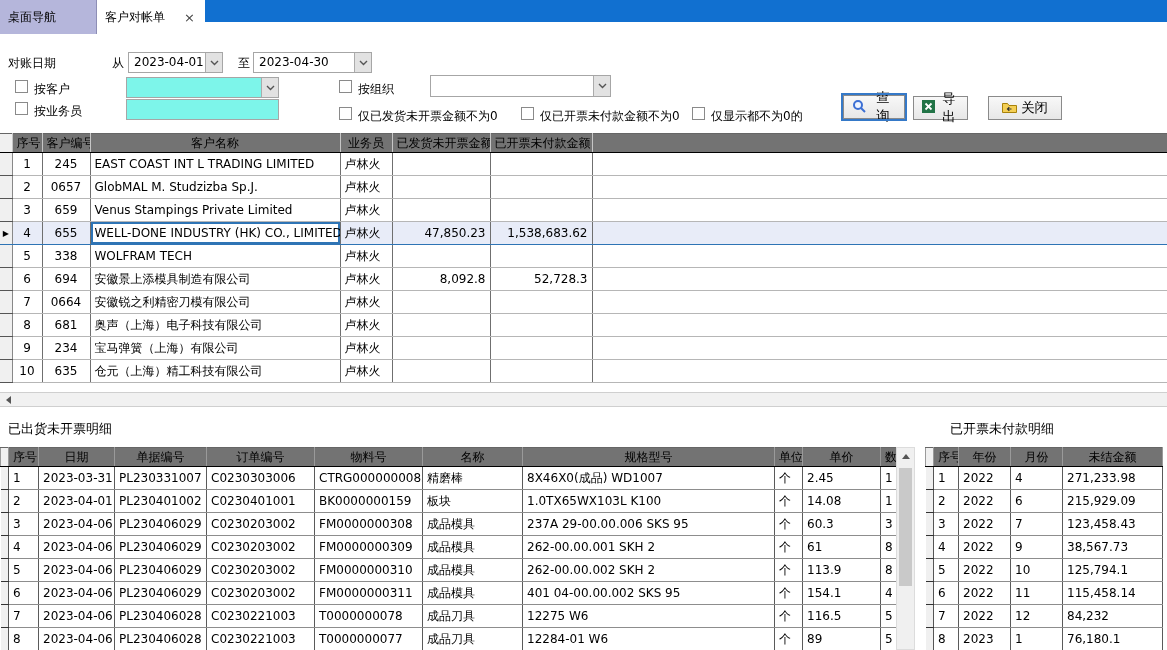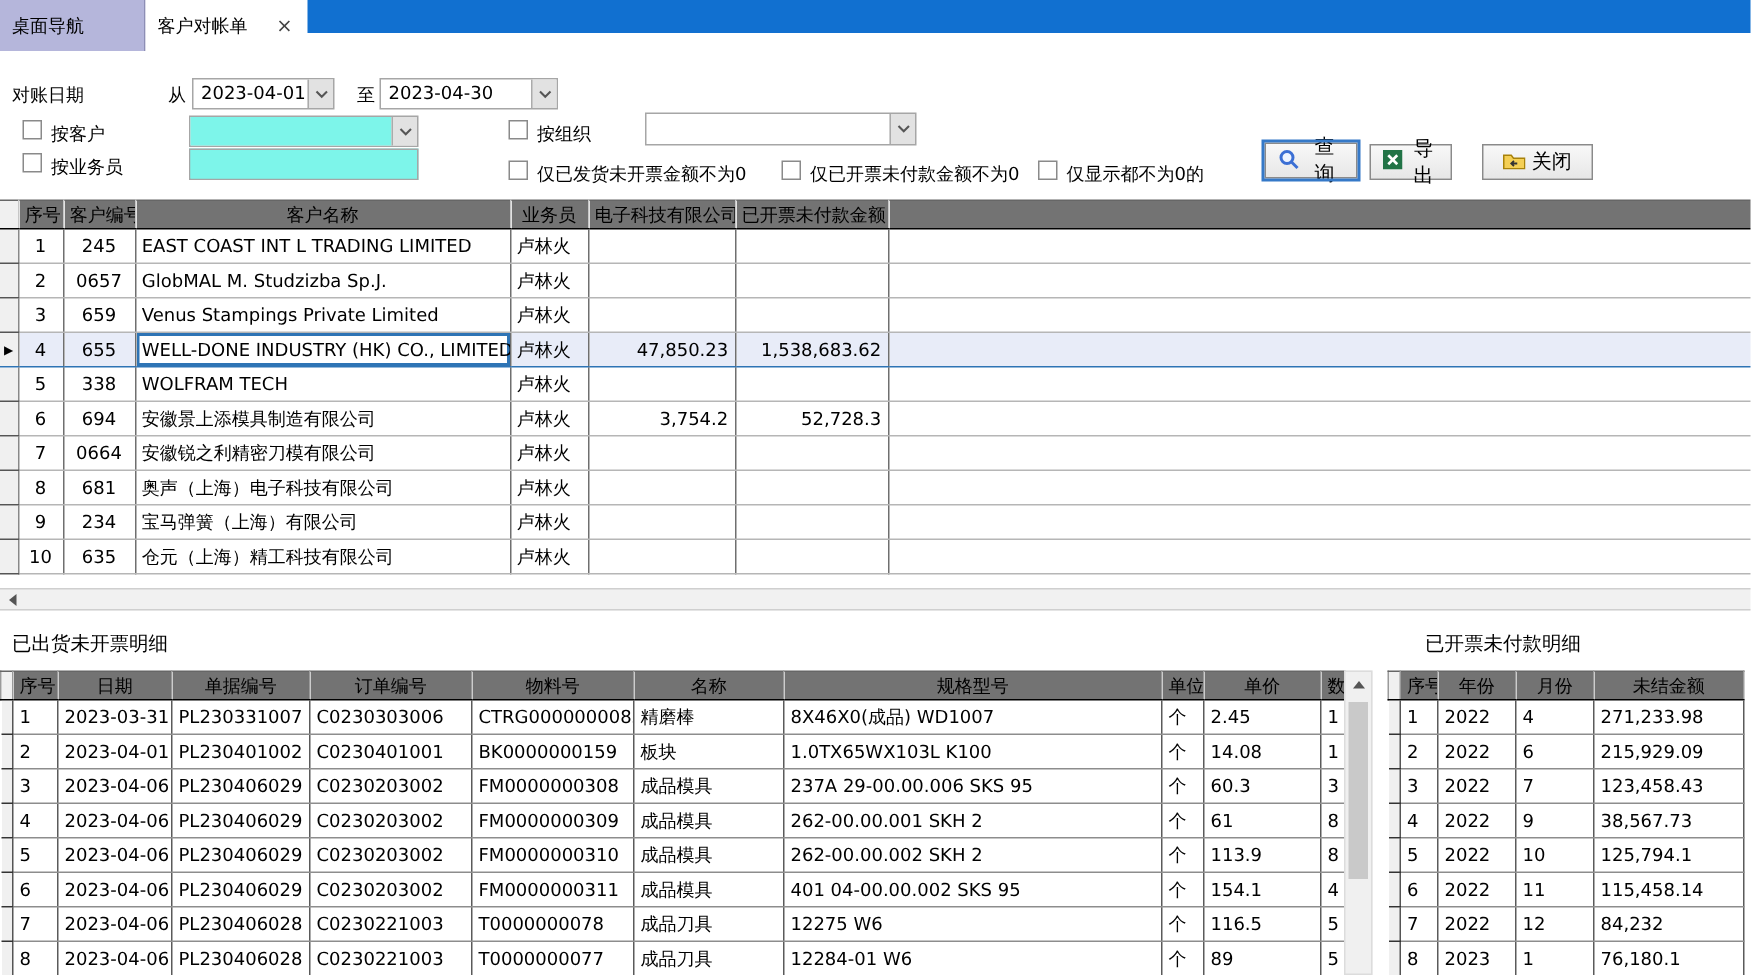--- a/index.html
+++ b/index.html
@@ -166,21 +166,21 @@
       <col style="width:102px">
       <col>
     </colgroup>
   <thead>
       <tr>
         <th class="rowsel"></th>
         <th>序号</th>
         <th>客户编号</th>
         <th>客户名称</th>
         <th>业务员</th>
-        <th>电子科技有限公司</th>
+        <th>已发货未开票金额</th>
         <th>已开票未付款金额</th>
         <th class="filler"></th>
       </tr>
     </thead>
   <tbody>
       <tr>
         <td class="rowsel"></td>
         <td>1</td>
         <td>245</td>
         <td>EAST COAST INT L TRADING LIMITED</td>
@@ -228,21 +228,21 @@
         <td></td>
         <td></td>
         <td class="filler"></td>
       </tr>
       <tr>
         <td class="rowsel"></td>
         <td>6</td>
         <td>694</td>
         <td>安徽景上添模具制造有限公司</td>
         <td>卢林火</td>
-        <td>3,754.2</td>
+        <td>8,092.8</td>
         <td>52,728.3</td>
         <td class="filler"></td>
       </tr>
       <tr>
         <td class="rowsel"></td>
         <td>7</td>
         <td>0664</td>
         <td>安徽锐之利精密刀模有限公司</td>
         <td>卢林火</td>
         <td></td>

